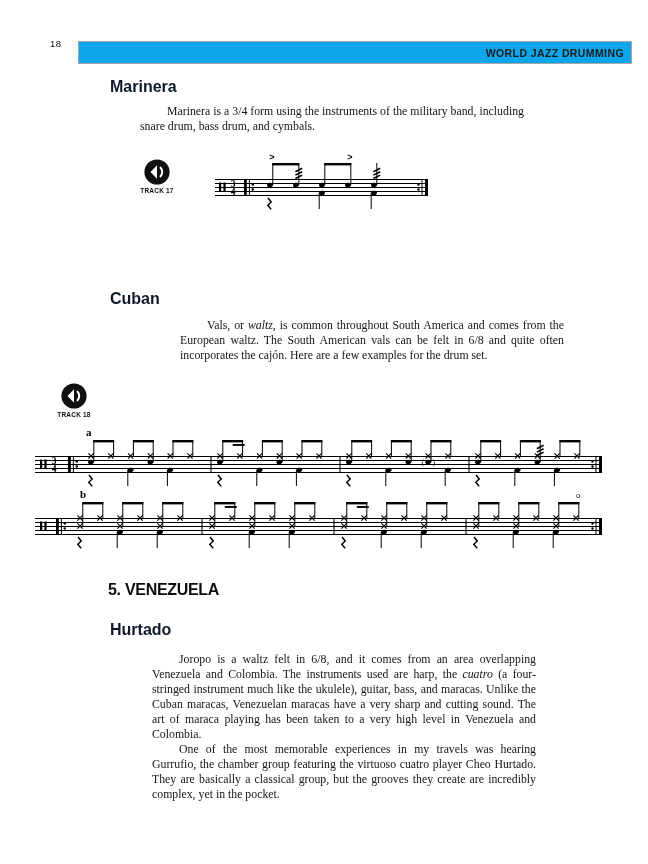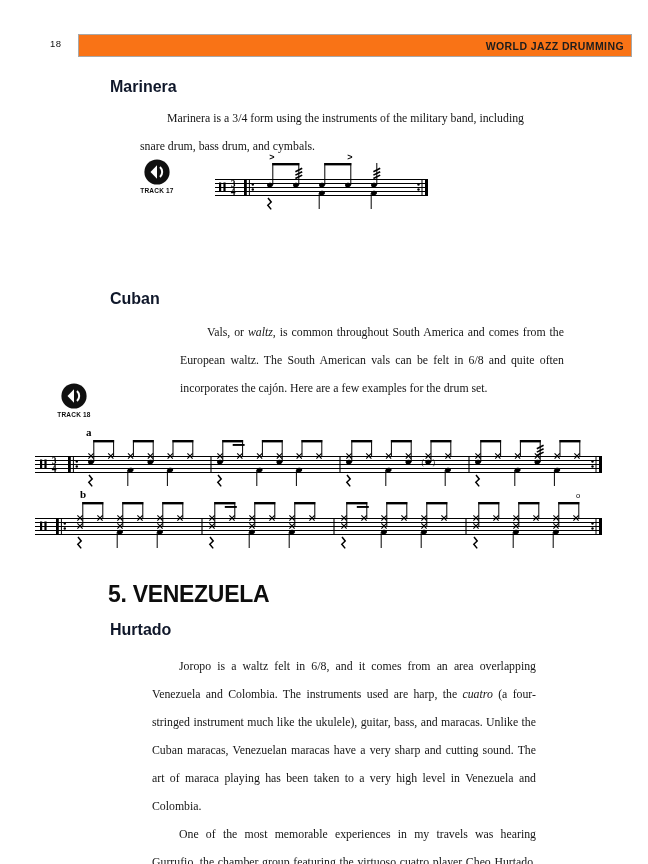--- a/index.html
+++ b/index.html
@@ -4,30 +4,30 @@
 <style>
   html,body{margin:0;padding:0;}
   body{
     width:648px;height:864px;position:relative;background:#ffffff;
     font-family:"Liberation Serif", serif;color:#111;overflow:hidden;
   }
   .abs{position:absolute;}
   
   .page-num{left:50px;top:38px;font-family:"Liberation Sans",sans-serif;
     font-size:9.5px;font-weight:normal;letter-spacing:0.5px;}
-  .header-bar{left:78px;top:34px;width:552px;height:21px;border:1px solid #a8a8a8;
-    background:#f97316;display:flex;align-items:center;justify-content:flex-end;}
+  .header-bar{left:78px;top:41px;width:552px;height:21px;border:1px solid #a8a8a8;
+    background:#0ea5e9;display:flex;align-items:center;justify-content:flex-end;}
   .header-title{font-family:"Liberation Sans",sans-serif;font-size:10.5px;font-weight:bold;
     letter-spacing:0.4px;padding-right:7px;color:#1d1d1d;}
   
   .h2{font-family:"Liberation Sans",sans-serif;font-weight:bold;font-size:16px;color:#0f172a;}
-  .h1{font-family:"Liberation Sans",sans-serif;font-weight:bold;font-size:23px;
+  .h1{font-family:"Liberation Sans",sans-serif;font-weight:bold;font-size:16px;
     letter-spacing:-0.3px;color:#0d0d0d;}
   
-  .para{width:384px;font-size:11.8px;line-height:28px;text-align:justify;color:#151515;}
+  .para{width:384px;font-size:11.8px;line-height:15px;text-align:justify;color:#151515;}
   .para p{margin:0;text-indent:27px;}
   .it{font-style:italic;}
   
   .track{width:46px;text-align:center;}
   .track-label{font-family:"Liberation Sans",sans-serif;font-size:6.5px;font-weight:bold;
     letter-spacing:0.2px;margin-top:1px;color:#0d0d0d;}
   
   .note-label{font-size:11px;font-weight:bold;font-family:"Liberation Serif",serif;color:#000;}
   svg{display:block;}
 </style>

